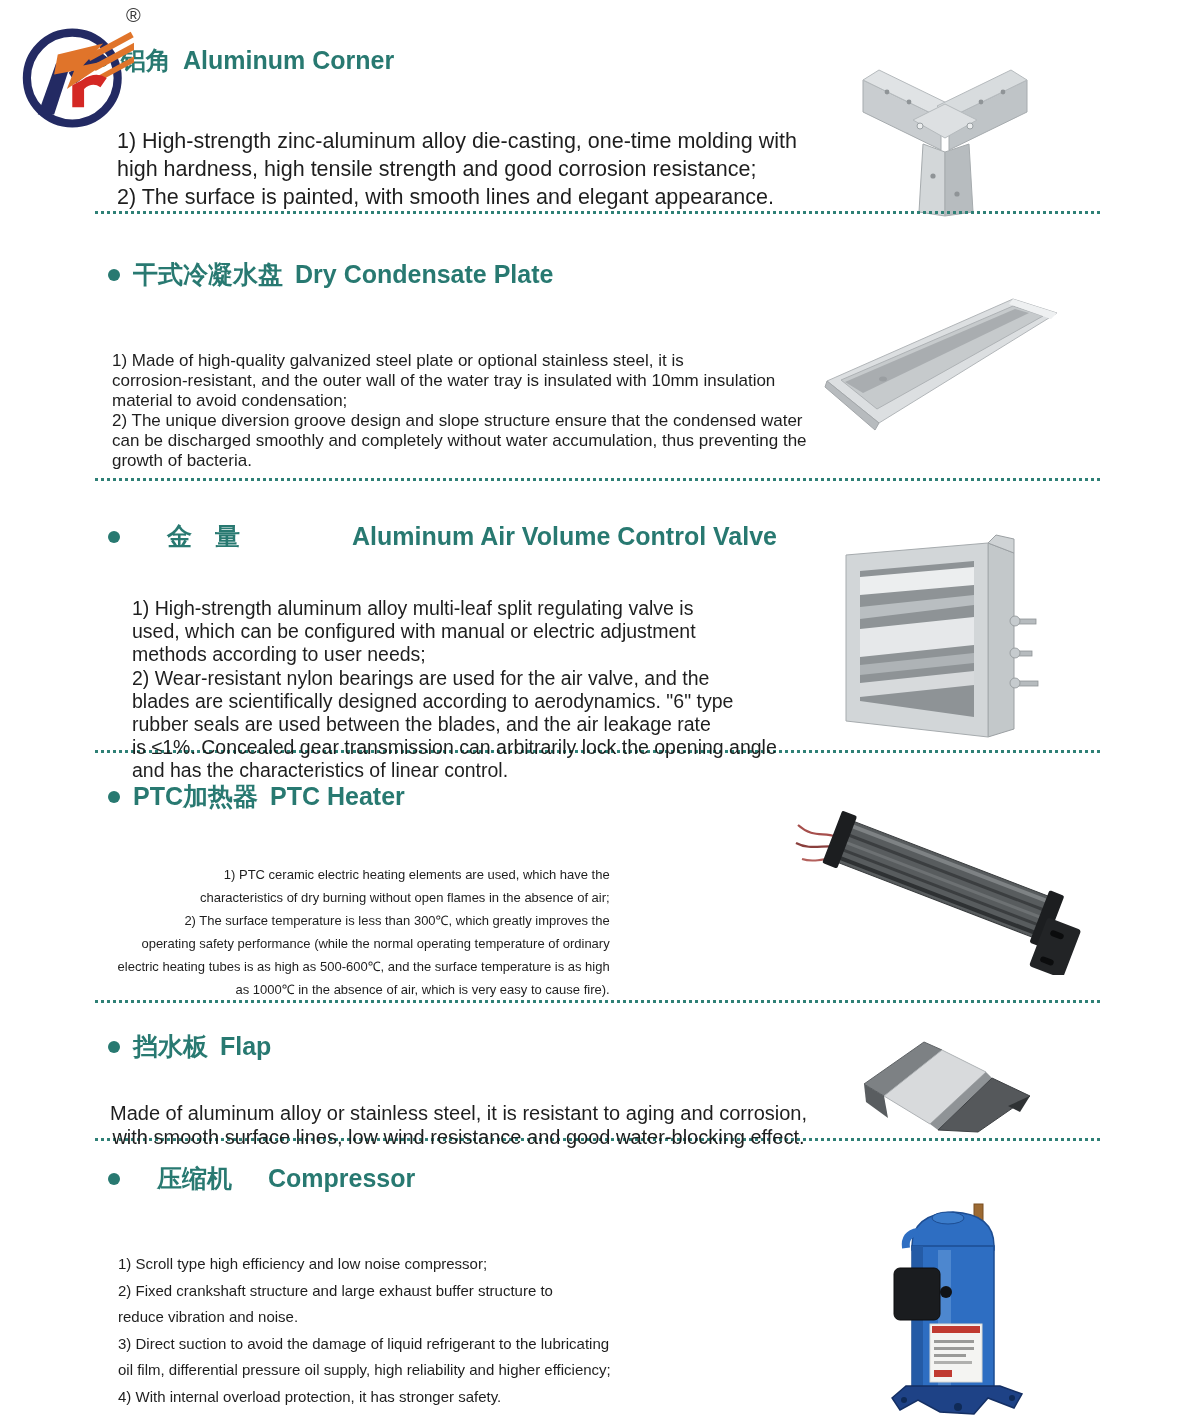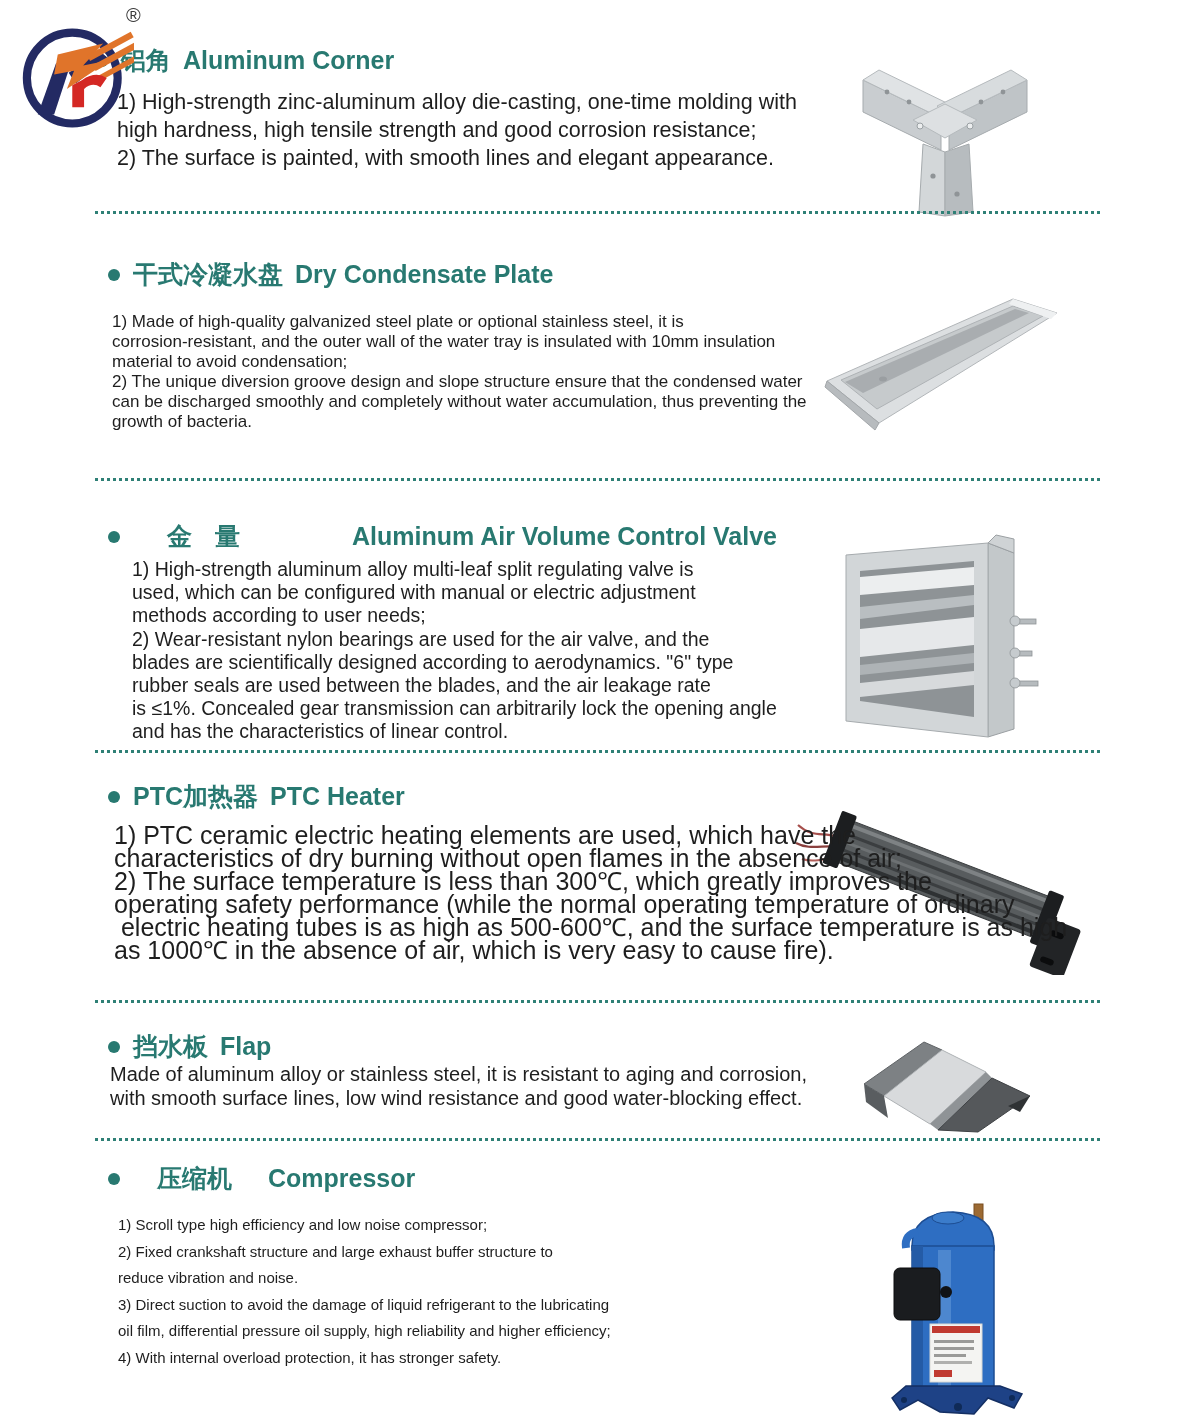--- a/index.html
+++ b/index.html
@@ -3,27 +3,27 @@
 <meta charset="utf-8">
 <style>
   html,body{margin:0;padding:0;background:#ffffff;}
   .page{position:relative;width:1200px;height:1428px;background:#ffffff;overflow:hidden;
         font-family:"Liberation Sans",sans-serif;color:#1e1e1e;}
   .abs{position:absolute;}
   .heading{position:absolute;display:flex;align-items:center;font-weight:700;
            color:#287971;font-size:25px;white-space:pre;z-index:1;}
   .bullet{width:12px;height:12px;border-radius:50%;background:#287971;margin-right:13px;flex:0 0 auto;}
   .zh{margin-right:12px;}
-  .body-lines{position:absolute;z-index:1;}
+  .body-lines{position:absolute;z-index:1;margin-top:39px;}
   .body-lines div{white-space:pre;}
   .s1{font-size:21.5px;line-height:28px;}
   .s2{font-size:17px;line-height:20px;}
   .s3{font-size:19.5px;line-height:23.2px;}
-  .s4{font-size:25px;line-height:23px;}
-  .s5{font-size:20px;line-height:24px;}
+  .s4{font-size:13px;line-height:23px;text-align:right;}
+  .s5{font-size:20px;line-height:24px;text-align:center;}
   .s6{font-size:15px;line-height:26.5px;}
   .divider{position:absolute;left:95px;width:1005px;height:0;border-top:3px dotted #2f8076;}
   .logo{position:absolute;left:16px;top:20px;z-index:5;}
   .rmark{position:absolute;left:126px;top:4px;font-size:20px;color:#3a3a3a;z-index:6;}
   .h3-en{margin-left:92px;}
   .h3-zh{letter-spacing:8px;margin-left:34px;}
   svg{display:block;}
 </style>
 </head>
 <body>

